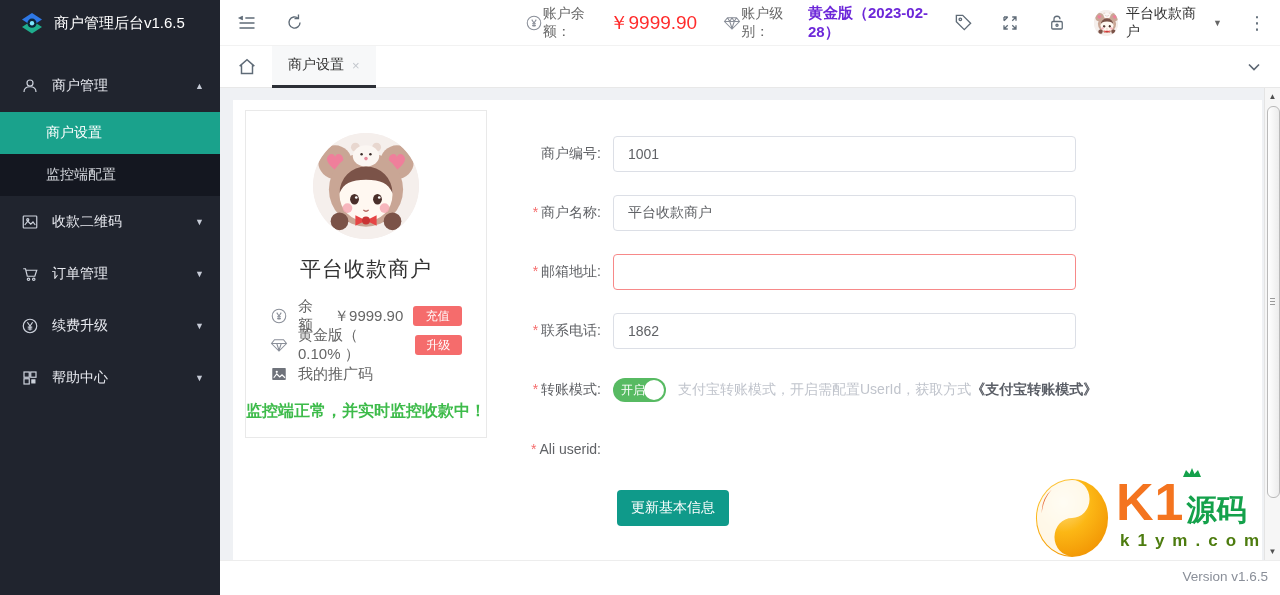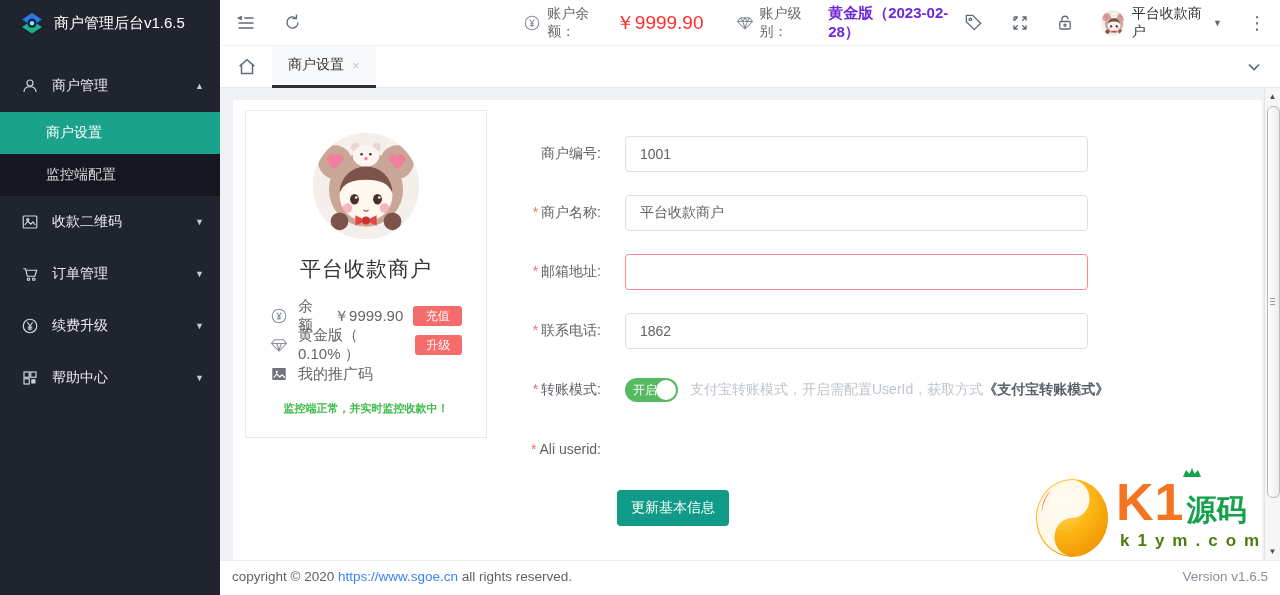--- a/index.html
+++ b/index.html
@@ -19,21 +19,21 @@
   .menu-item .arrow{margin-left:auto;font-size:9px;color:#c6cbd6;}
   .submenu{background:#141720;}
   .submenu-item{height:42px;display:flex;align-items:center;padding-left:46px;color:#d4d7dd;font-size:14px;cursor:pointer;}
   .submenu-item.active{background:#1aa28c;color:#fff;}
   
   .header{position:absolute;left:220px;top:0;width:1060px;height:46px;background:#fff;display:flex;align-items:center;border-bottom:1px solid #f2f2f2;box-sizing:border-box;}
   .hd-icon{width:22px;height:22px;display:flex;align-items:center;justify-content:center;cursor:pointer;}
   .hd-icon svg{stroke:#5f6b77;fill:none;stroke-width:1.7;}
   .collapse-ic{margin-left:16px;}
   .refresh-ic{margin-left:26px;}
-  .balance-group{display:flex;align-items:center;margin-left:220px;gap:6px;font-size:14px;color:#666;}
+  .balance-group{display:flex;align-items:center;margin-left:220px;font-size:14px;color:#666;}
   .coin-ic,.dia-ic{width:18px;height:18px;}
   .coin-ic svg,.dia-ic svg{stroke:#8a8f99;fill:none;stroke-width:1.4;}
   .balance-red{color:#ff2b2b;font-size:19px;font-weight:500;margin-right:26px;}
   .level-red{color:#6d28d9;font-size:15px;font-weight:bold;}
   .hd-right{margin-left:auto;display:flex;align-items:center;gap:26px;margin-right:14px;}
   .user-chip{display:flex;align-items:center;gap:8px;cursor:pointer;}
   .user-chip .uname{font-size:14px;color:#333;}
   .mini-avatar{width:26px;height:26px;border-radius:50%;overflow:hidden;background:#f3ecea;}
   .caret{font-size:9px;color:#666;}
   .dots{font-size:18px;color:#5f6b77;line-height:1;cursor:pointer;}
@@ -48,25 +48,25 @@
   
   .panel{position:absolute;left:233px;top:100px;width:1029px;height:460px;background:#fff;z-index:1;}
   .profile-card{position:absolute;left:245px;top:110px;width:242px;height:328px;background:#fff;border:1px solid #e9e9e9;box-sizing:border-box;z-index:2;}
   .big-avatar{width:106px;height:106px;border-radius:50%;overflow:hidden;margin:22px auto 0;background:#f3ecea;}
   .p-name{text-align:center;font-size:21px;color:#333;margin-top:16px;letter-spacing:1px;}
   .p-rows{margin-top:22px;padding:0 24px;}
   .p-row{display:flex;align-items:center;gap:10px;font-size:15px;color:#666;height:22px;margin-bottom:7px;}
   .p-row .pi{width:18px;height:18px;flex:0 0 auto;}
   .p-row .pi svg{stroke:#8a8f99;fill:none;stroke-width:1.4;}
   .mini-btn{margin-left:auto;background:#f56c6c;color:#fff;font-size:12px;border:none;border-radius:3px;width:56px;height:20px;line-height:20px;text-align:center;cursor:pointer;padding:0;}
-  .monitor-ok{margin-top:16px;text-align:center;font-size:11px;color:#3dbb4a;font-weight:bold;}
+  .monitor-ok{margin-top:16px;text-align:center;font-size:16px;color:#3dbb4a;font-weight:bold;}
   
   .form{position:absolute;left:500px;top:136px;z-index:2;}
   .f-row{display:flex;align-items:center;height:36px;margin-bottom:23px;}
-  .f-label{width:101px;text-align:right;margin-right:24px;font-size:14px;color:#606266;white-space:nowrap;}
+  .f-label{width:101px;text-align:right;margin-right:12px;font-size:14px;color:#606266;white-space:nowrap;}
   .req{color:#f56c6c;margin-right:3px;}
   .f-input{width:463px;height:36px;box-sizing:border-box;border:1px solid #dcdfe6;border-radius:4px;padding:0 14px;font-size:14px;color:#606266;font-family:"Liberation Sans",sans-serif;outline:none;background:#fff;}
   .f-input.err{border-color:#f78989;}
   .toggle{width:53px;height:24px;border-radius:12px;background:#57ba62;position:relative;display:flex;align-items:center;cursor:pointer;flex:0 0 auto;}
   .toggle .t-txt{color:#fff;font-size:12px;margin-left:8px;}
   .toggle .knob{position:absolute;right:2px;top:2px;width:20px;height:20px;border-radius:50%;background:#fff;}
   .hint{margin-left:12px;font-size:14px;color:#c0c4cc;white-space:nowrap;}
   .hint b{color:#5a5e66;font-weight:bold;}
   .submit-btn{margin-left:117px;width:112px;height:36px;background:#0f9a8a;color:#fff;border:none;border-radius:4px;font-size:14px;cursor:pointer;font-family:"Liberation Sans",sans-serif;}
   
@@ -377,21 +377,20 @@
     <span class="sb-grip">
         <div></div>
         <div></div>
         <div></div>
       </span>
   </div>
   <span class="sb-arrow sb-down">▼</span>
 </div>
 
 <div class="footer">
-  <div class="copyright"><span>copyright © 2020 </span><a>https://www.sgoe.cn</a><span> all rights reserved.</span></div>
   <div class="version">Version v1.6.5</div>
 </div>
 
 <div class="watermark">
   <div class="wm-row">
     <svg width="76" height="84" viewBox="0 0 78 84">
       <defs>
         <radialGradient id="gold" cx="38%" cy="30%" r="85%">
           <stop offset="0%" stop-color="#ffe08a"></stop>
           <stop offset="45%" stop-color="#fcb715"></stop>

